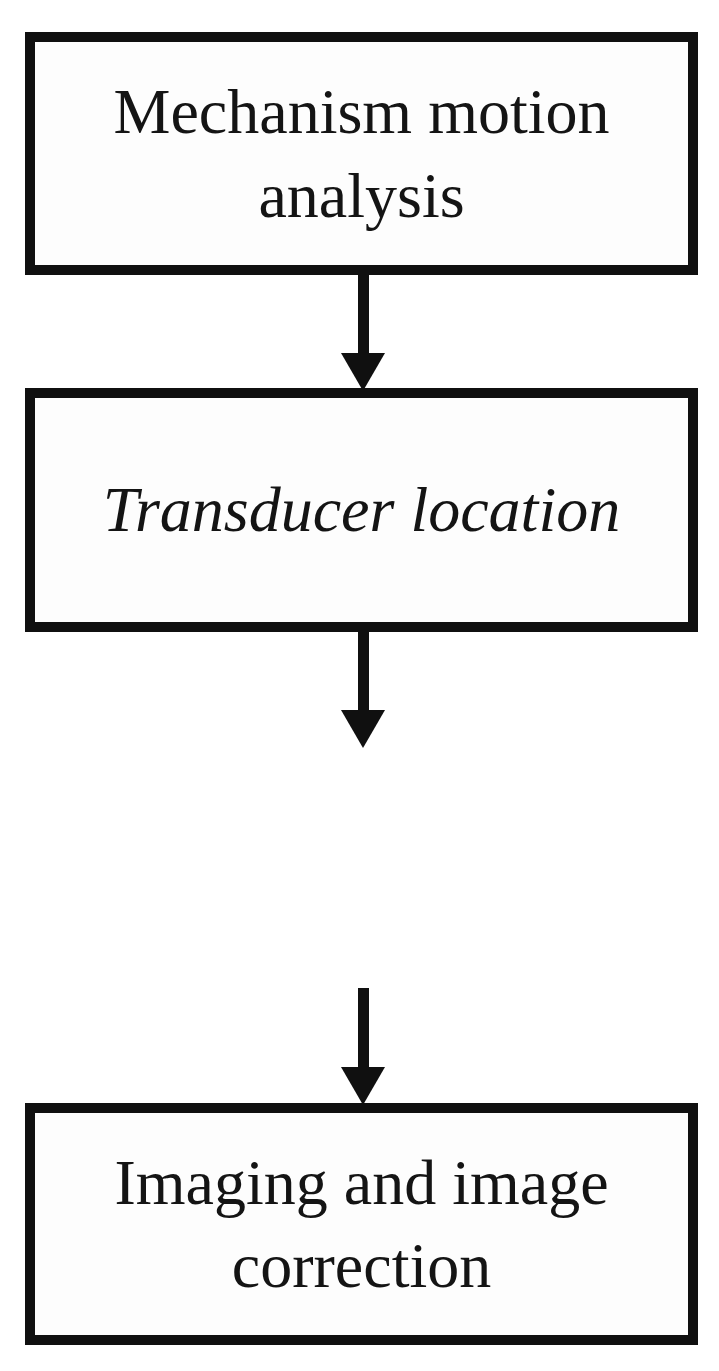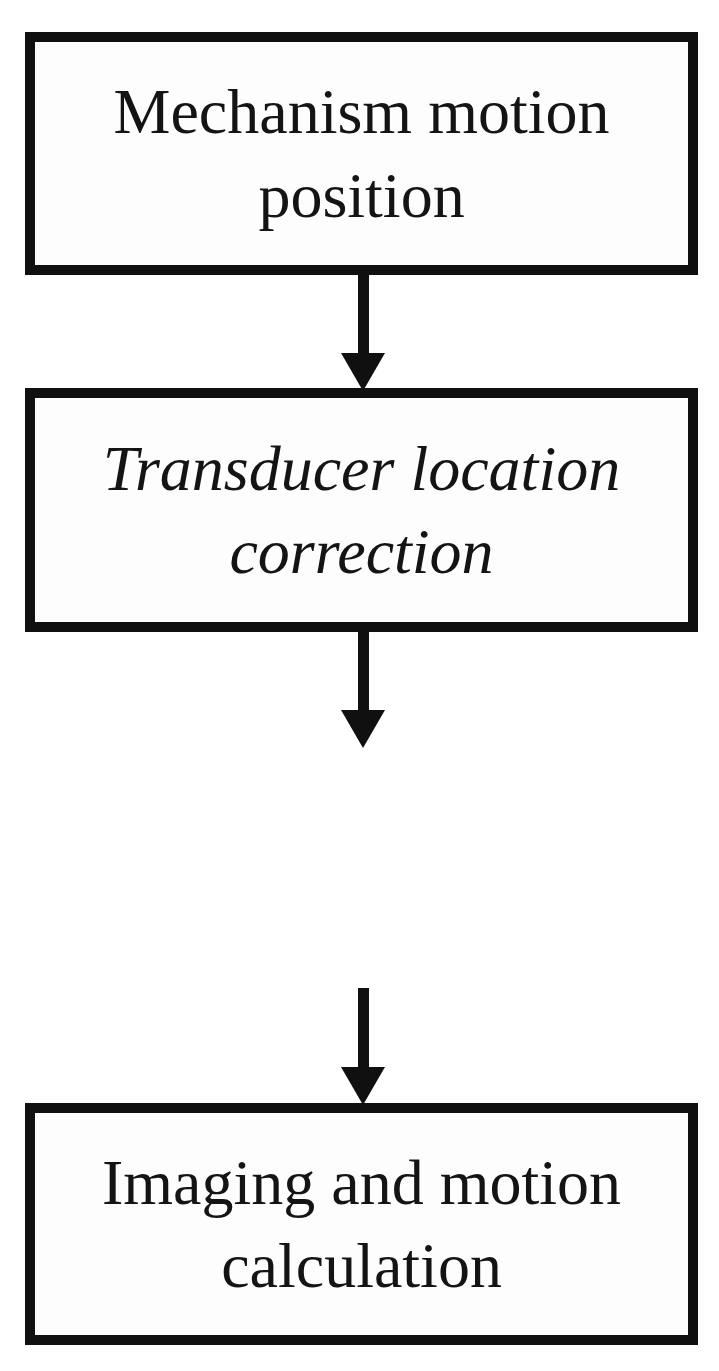--- a/index.html
+++ b/index.html
@@ -57,42 +57,41 @@
     border-top: 38px solid #101010;
   }
 </style>
 </head>
 <body>
 
 <div class="canvas">
 
   <div class="node" style="top:32px;height:243px;">
     <span class="node-line">Mechanism motion</span>
-    <span class="node-line">position</span>
+    <span class="node-line">analysis</span>
   </div>
 
   <div class="arrow" style="top:273px;height:118px;">
     <div class="arrow-line"></div>
     <div class="arrow-head"></div>
   </div>
 
   <div class="node" style="top:388px;height:244px;font-style:italic;">
     <span class="node-line">Transducer location</span>
-    <span class="node-line">correction</span>
   </div>
 
   <div class="arrow" style="top:630px;height:118px;">
     <div class="arrow-line"></div>
     <div class="arrow-head"></div>
   </div>
 
 
   <div class="arrow" style="top:988px;height:117px;">
     <div class="arrow-line"></div>
     <div class="arrow-head"></div>
   </div>
 
   <div class="node" style="top:1103px;height:242px;">
-    <span class="node-line">Imaging and motion</span>
-    <span class="node-line">calculation</span>
+    <span class="node-line">Imaging and image</span>
+    <span class="node-line">correction</span>
   </div>
 
 </div>
 
 </body></html>

